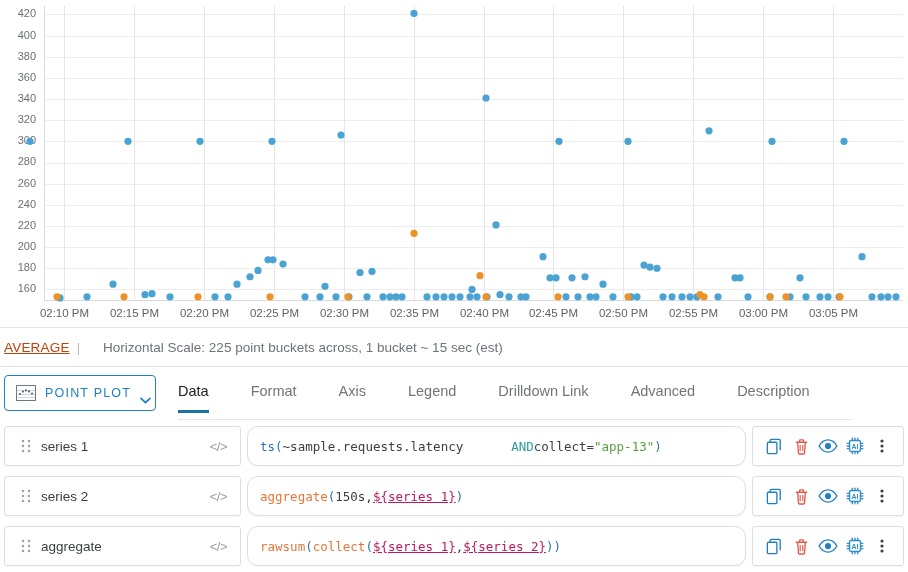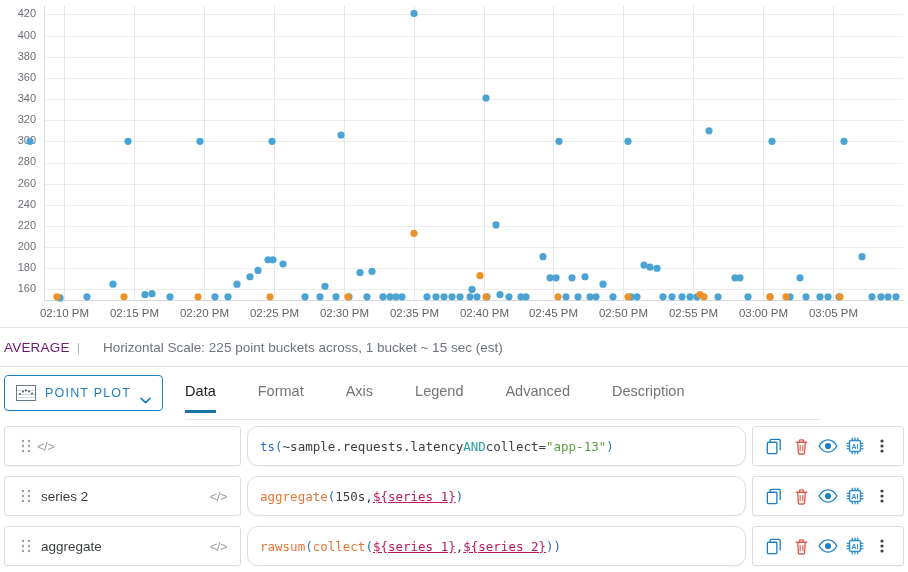--- a/index.html
+++ b/index.html
@@ -37,21 +37,21 @@
   
   #status-bar {
     position: absolute; left: 0; top: 329px;
     width: 908px; height: 38px;
     background: #ffffff;
     display: flex; align-items: center;
     padding-left: 4px;
     border-bottom: 1px solid #e0e3e6;
   }
   #status-agg {
-    font-size: 13.5px; color: #701a75; letter-spacing: .2px;
+    font-size: 13.5px; color: #c2410c; letter-spacing: .2px; text-decoration: underline;
   }
   #status-sep { font-size: 13px; color: #b6babd; margin: 0 7px; }
   #status-scale { font-size: 13.5px; color: #6d7379; margin-left: 16px; }
 
   
   #tabbar {
     position: absolute; left: 0; top: 374px;
     width: 820px; height: 48px;
     display: flex; align-items: flex-start;
   }
@@ -134,21 +134,21 @@
     box-shadow: 0 1px 1px rgba(0,0,0,.04);
   }
   .act { cursor: pointer; display: flex; align-items: center; justify-content: center;
          width: 22px; height: 22px; }
 
   
   .tk-fn-blue   { color: #2f72b8; }
   .tk-fn-orange { color: #e8763a; }
   .tk-paren-b   { color: #2f72b8; }
   .tk-plain     { color: #3c4043; }
-  .tk-kw        { color: #2a9d9d; }
+  .tk-kw        { color: #2a9d9d; margin-left: 48px; }
   .tk-str       { color: #5b9c3e; }
   .tk-var       { color: #be185d; text-decoration: underline; }
   .tk-num       { color: #3c4043; }
 </style>
 </head>
 <body>
 
 <div id="chart-panel">
   <svg id="plot-svg" width="908" height="328">
       <line x1="44" y1="289.92446043165467" x2="903" y2="289.92446043165467" class="gridline"></line>
@@ -344,40 +344,42 @@
         <path d="M1 1.3 L5.5 5.6 L10 1.3" fill="none" stroke="#1f7fc4" stroke-width="1.7" stroke-linecap="round" stroke-linejoin="round"></path>
       </svg>
     </span>
   </div>
 
   <div id="tabs">
       <div class="tab active">Data</div>
       <div class="tab">Format</div>
       <div class="tab">Axis</div>
       <div class="tab">Legend</div>
+      <div class="tab">Drilldown Link</div>
       <div class="tab">Advanced</div>
       <div class="tab">Description</div>
     </div>
 </div>
 
 <div id="rows">
     <div class="qrow">
       <div class="qname">
         <span class="drag-handle">
           <svg viewBox="0 0 10 16" width="10" height="16">
   <g fill="#9aa0a6">
     <circle cx="2" cy="3" r="1.25"></circle>
               <circle cx="8" cy="3" r="1.25"></circle>
     <circle cx="2" cy="8" r="1.25"></circle>
               <circle cx="8" cy="8" r="1.25"></circle>
     <circle cx="2" cy="13" r="1.25"></circle>
               <circle cx="8" cy="13" r="1.25"></circle>
   </g>
           </svg>
         </span>
+        <span class="qname-text">series 1</span>
         <span class="code-icon">&lt;/&gt;</span>
       </div>
       <div class="qexpr" title="ts(~sample.requests.latency AND source=&quot;app-13&quot;)">
         <span class="tk-fn-blue">ts</span>
         <span class="tk-paren-b">(</span>
         <span class="tk-plain">~sample.requests.latency </span>
         <span class="tk-kw">AND</span>
         <span class="tk-plain"> collect=</span>
         <span class="tk-str">"app-13"</span>
         <span class="tk-paren-b">)</span>

